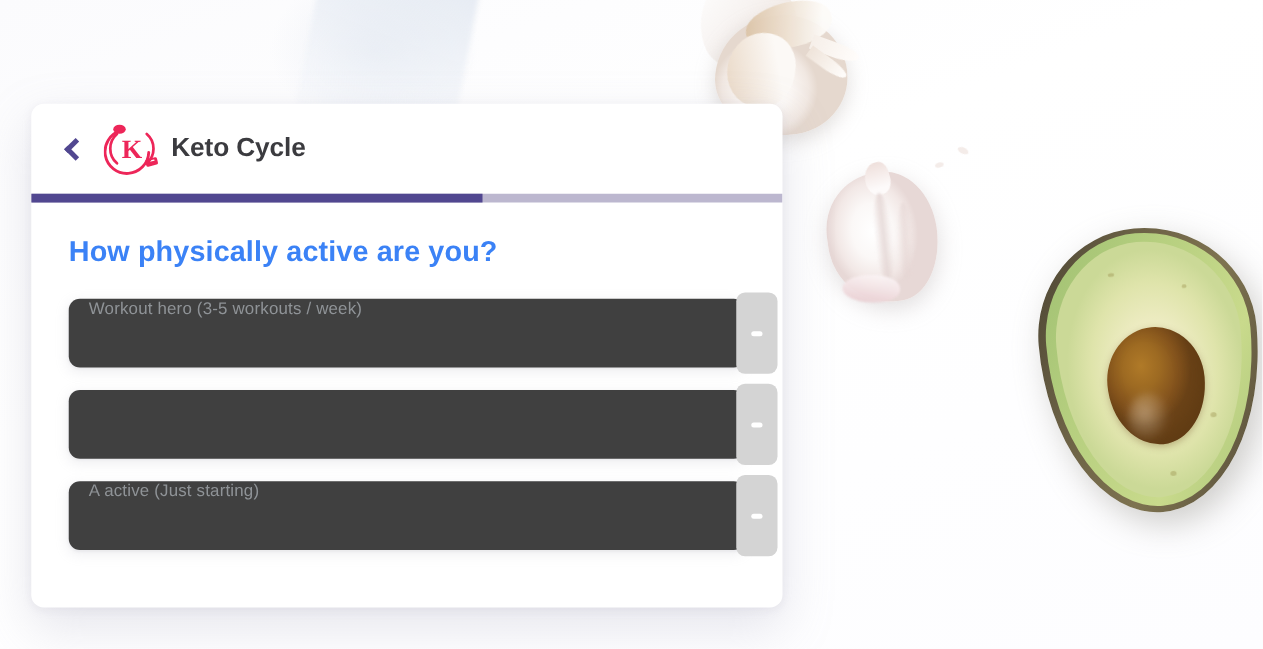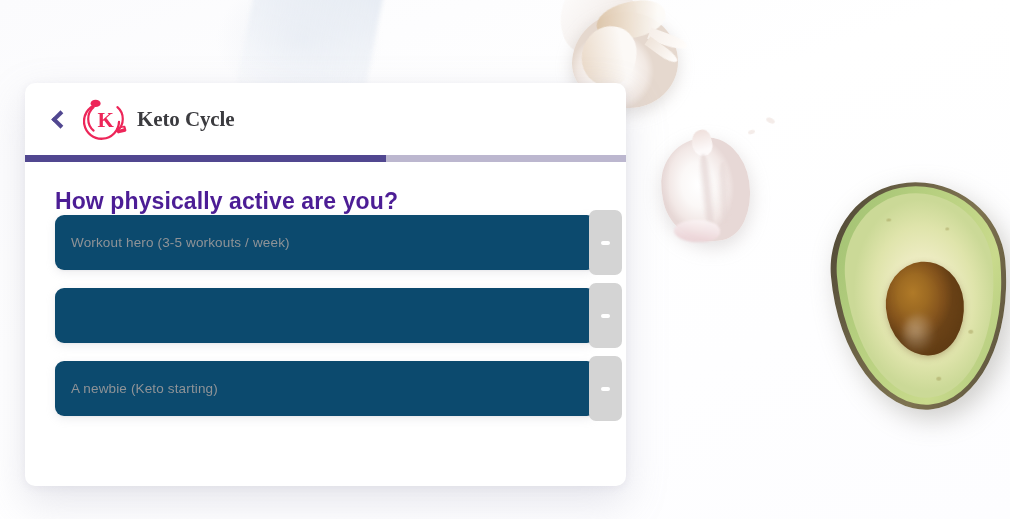--- a/index.html
+++ b/index.html
@@ -226,21 +226,21 @@
     align-items: center;
     gap: 8px;
     margin-left: 4px;
   }
   .brand-logo {
     position: relative;
     width: 46px; height: 46px;
     flex: 0 0 auto;
   }
   .brand-name {
-    font-family: Liberation Serif, serif;
+    font-family: Liberation Sans, sans-serif;
     font-size: 21px;
     font-weight: bold;
     color: #3b3b3f;
     letter-spacing: -0.1px;
     white-space: nowrap;
   }
 
   
   .progress-track {
     height: 7px;
@@ -252,37 +252,38 @@
     background: #514790;
   }
 
   
   .card-body {
     padding: 26px 30px 0 30px;
   }
   .question-title {
     font-size: 23px;
     font-weight: bold;
-    color: #4c1d95;
+    color: #3b82f6;
     letter-spacing: 0.1px;
+    margin-bottom: 24px;
   }
 
   .option-list {
     display: flex;
     flex-direction: column;
     gap: 18px;
   }
   .option-row {
     position: relative;
     height: 55px;
-    background: #0c4a6e;
+    background: #404040;
     border-radius: 9px;
     box-shadow: 0 3px 10px rgba(168,168,182,0.20), 0 1px 2px rgba(168,168,182,0.12);
     display: flex;
-    align-items: center;
+    align-items: flex-start;
     cursor: pointer;
   }
   .option-label {
     font-size: 13.5px;
     color: #8f9397;
     padding-left: 16px;
     letter-spacing: 0.15px;
     white-space: nowrap;
   }
   .option-badge {
@@ -386,21 +387,21 @@
         </span>
       </div>
 
       <div class="option-row">
         <span class="option-badge">
           <span class="badge-dash"></span>
         </span>
       </div>
 
       <div class="option-row">
-        <span class="option-label">A newbie (Keto starting)</span>
+        <span class="option-label">A active (Just starting)</span>
         <span class="option-badge">
           <span class="badge-dash"></span>
         </span>
       </div>
 
     </div>
   </div>
 </div>
 
 </body></html>

